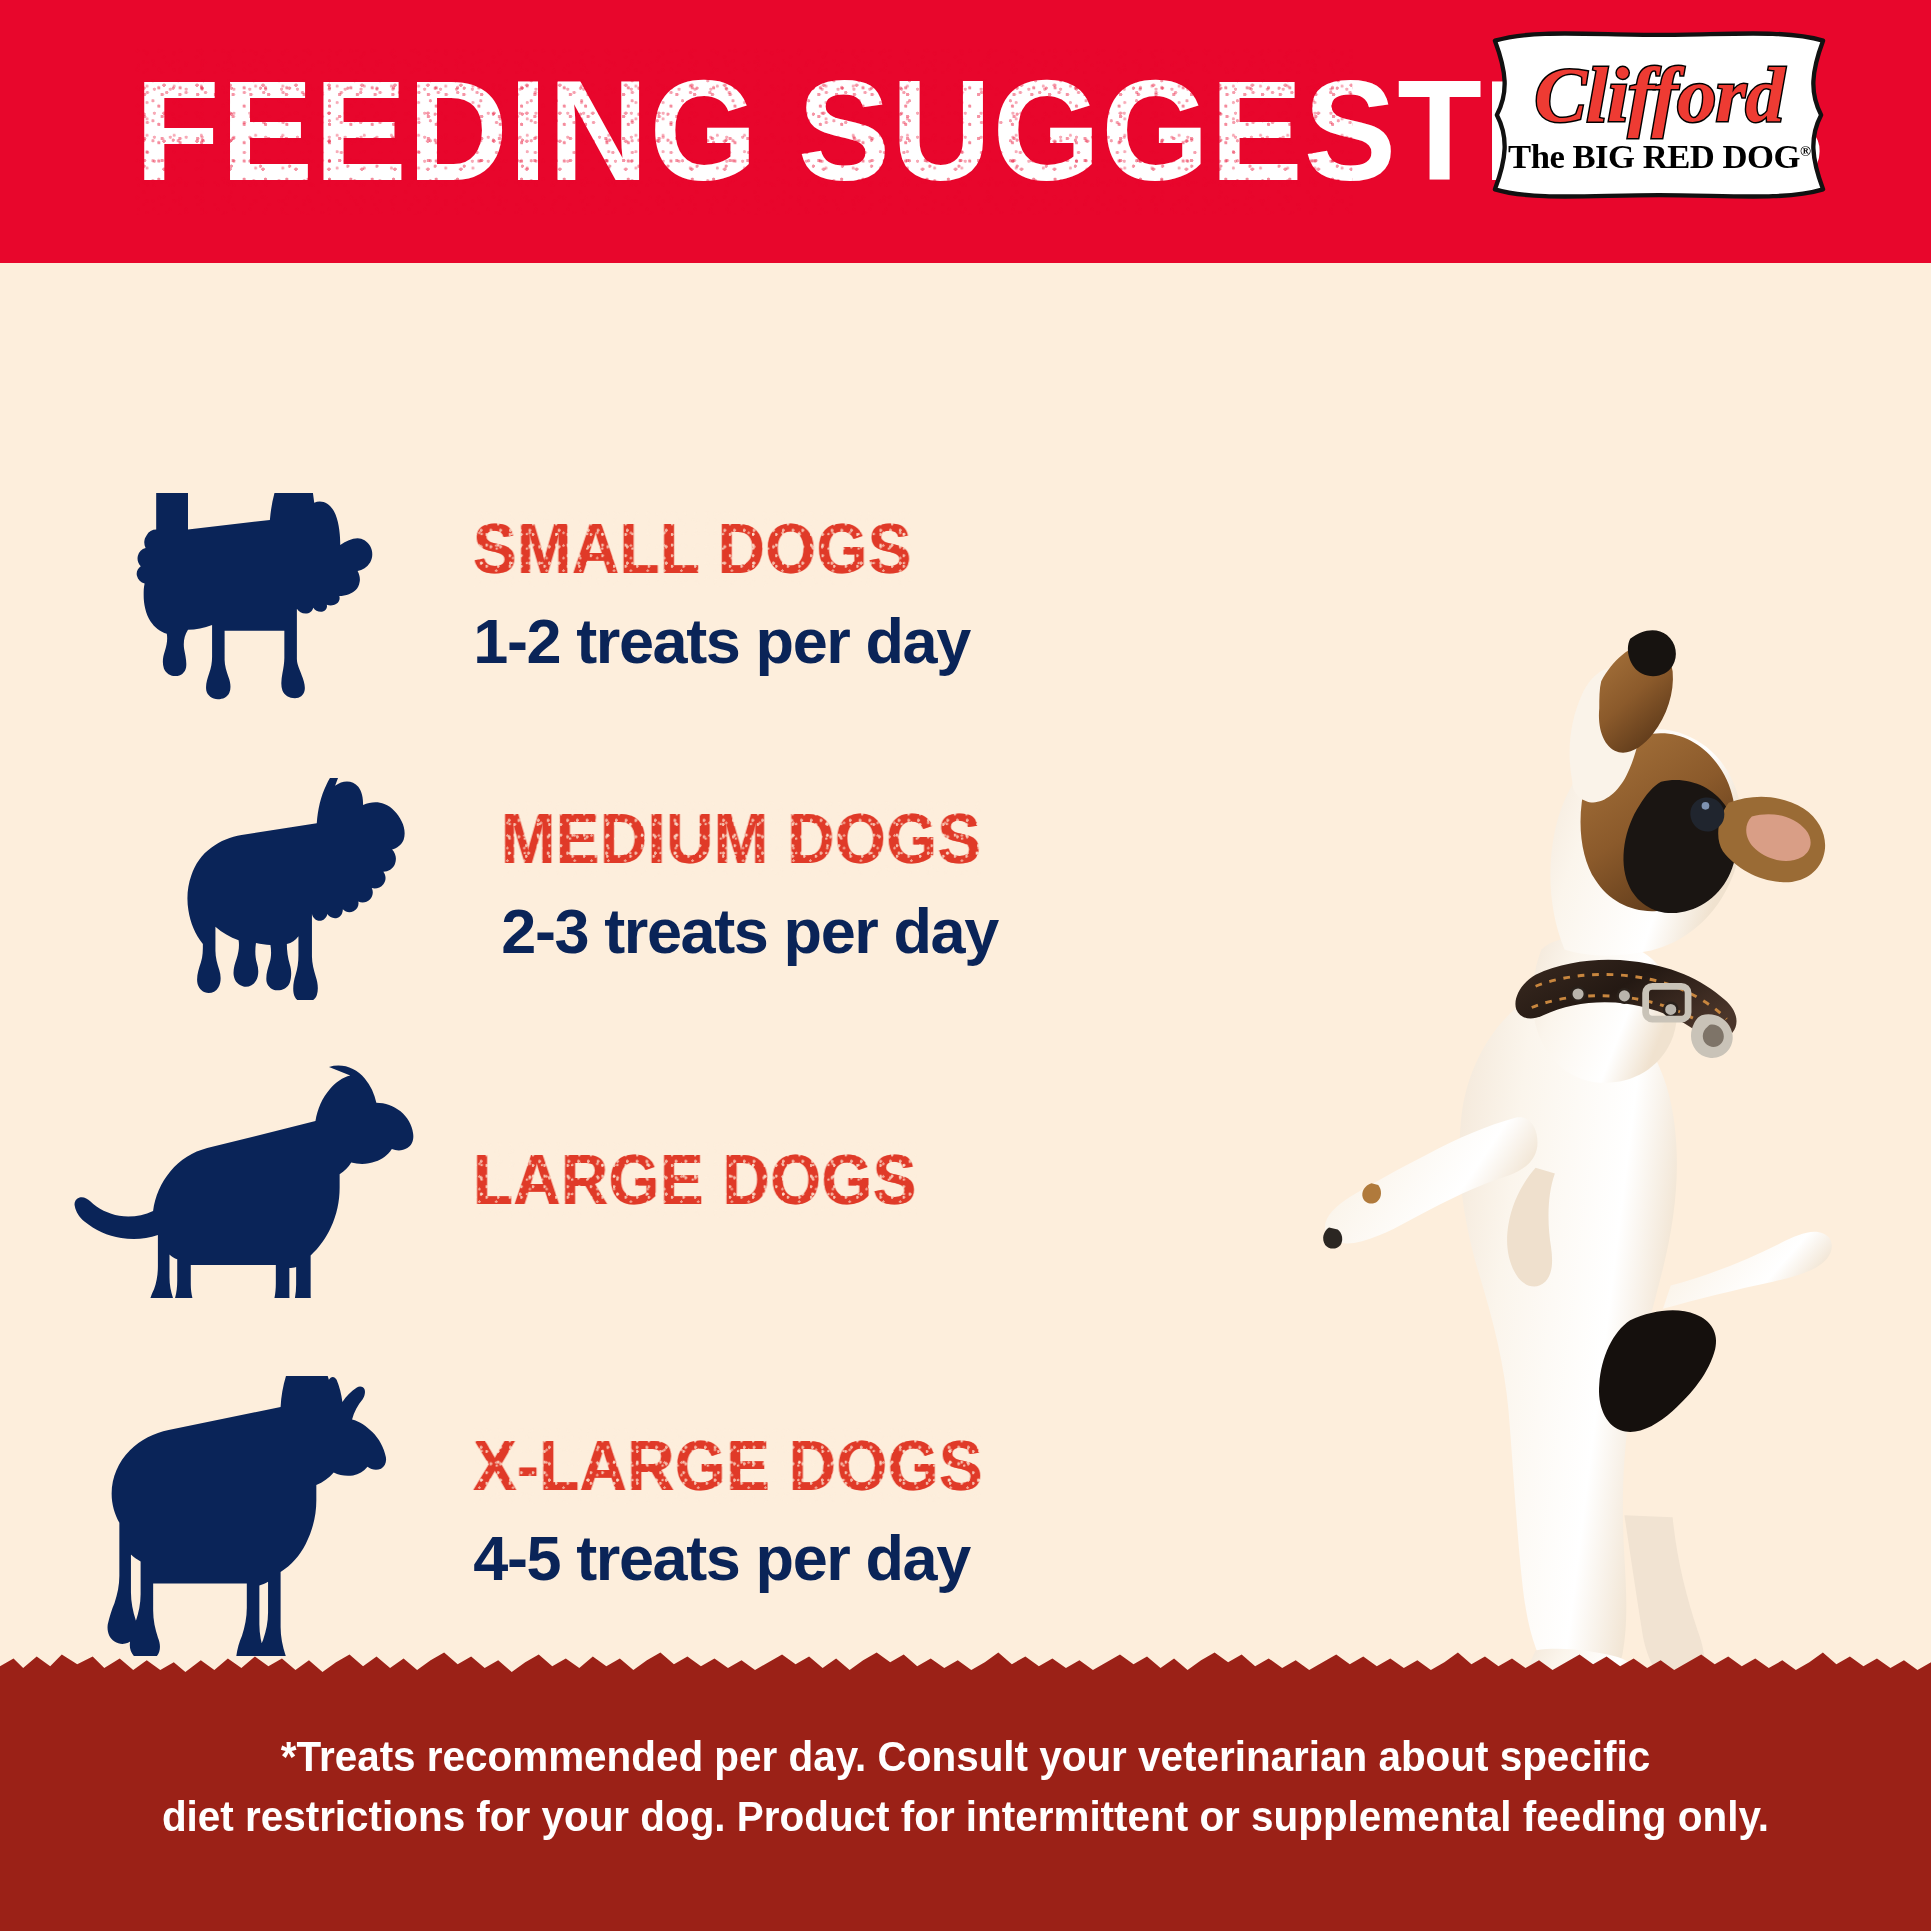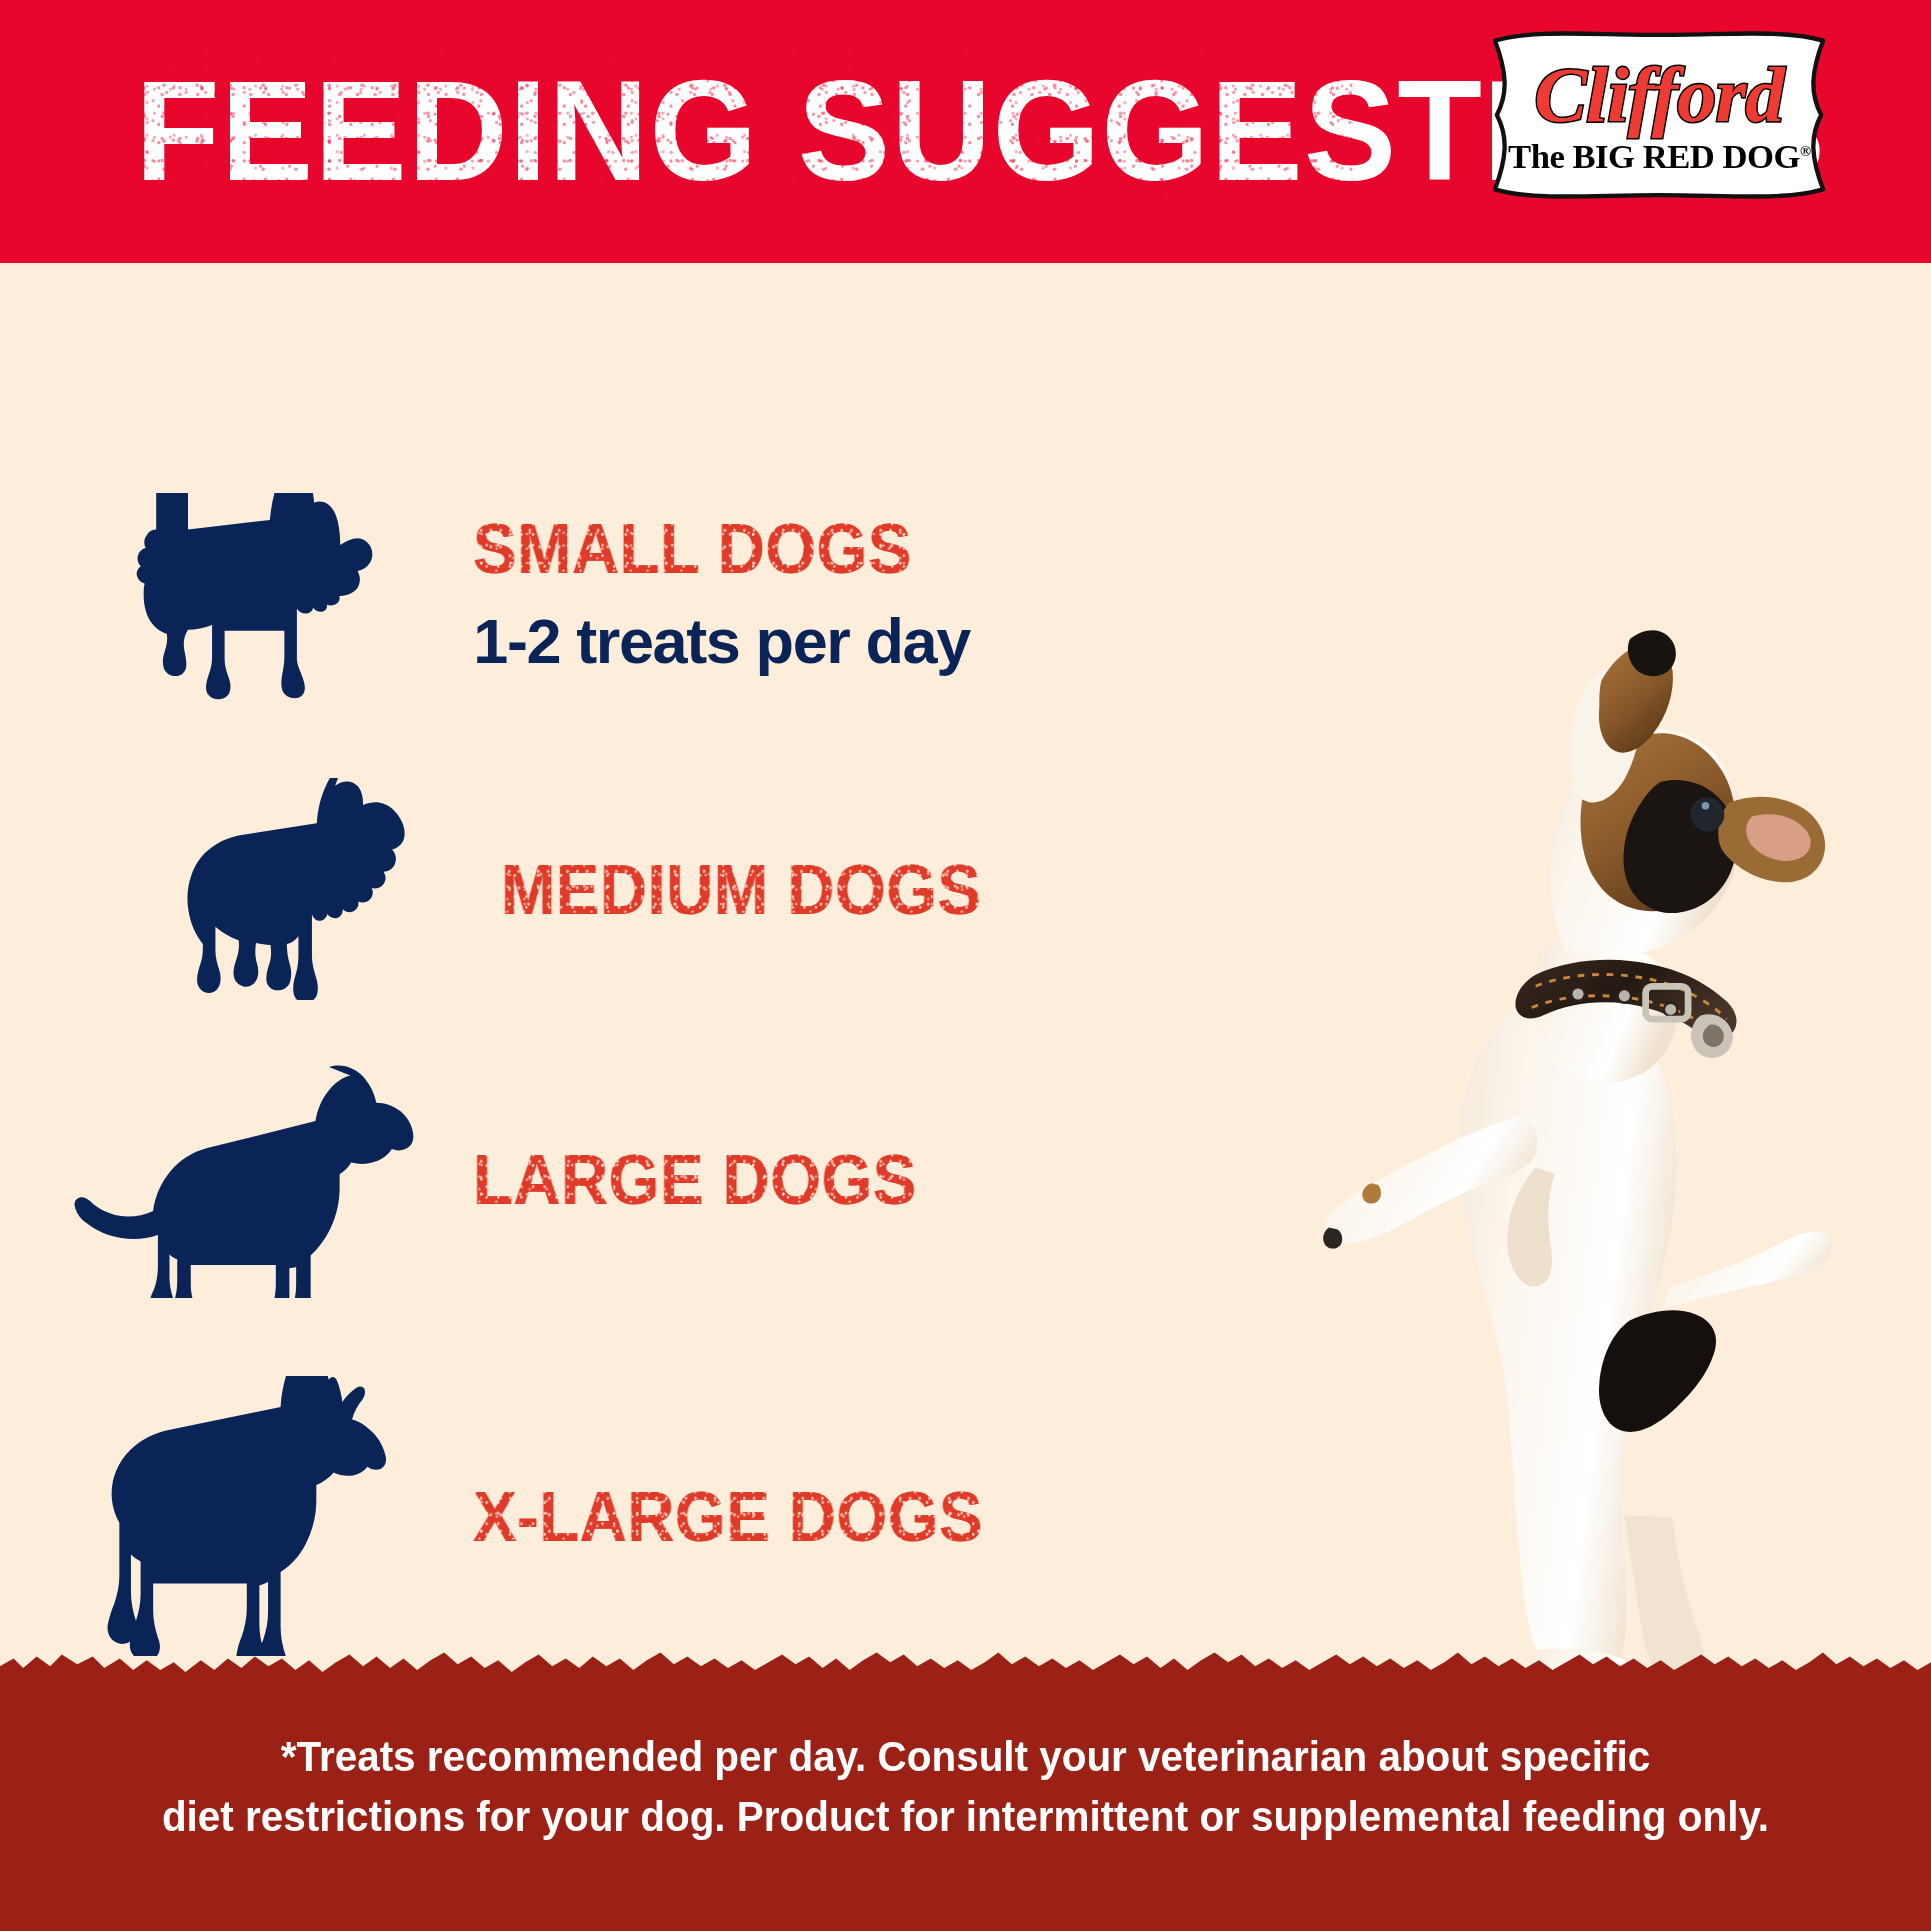--- a/index.html
+++ b/index.html
@@ -291,20 +291,21 @@
             c-5 0 -10 -4 -11 -9 c-1 -6 1 -13 3 -19 c2 -6 2 -13 1 -19 c-5 0 -10 -1 -15 -2
             c-1 7 -1 14 1 21 c2 6 2 13 -1 18 c-3 5 -8 7 -13 6 c-5 -1 -9 -5 -10 -11 c-1 -6 1 -12 3 -18
             c2 -6 3 -13 2 -19 c-9 -3 -17 -8 -24 -14 l0 25 c0 7 2 14 4 20 c2 6 2 13 -1 18
             c-3 5 -9 7 -14 5 c-5 -2 -8 -7 -8 -13 c0 -6 2 -12 4 -18 c2 -6 2 -13 2 -19
             c-8 -10 -13 -22 -15 -35 c-2 -12 -1 -25 3 -36 c4 -12 11 -22 21 -29 c9 -7 20 -11 31 -13
             l78 -12 c1 -14 4 -28 10 -40 c4 -9 10 -17 18 -23 z"></path>
         </svg>
       </div>
       <div class="row-text">
         <div class="size-label">MEDIUM DOGS</div>
+        <div class="amount">2-3 treats per day</div>
       </div>
     </div>
 
     <div class="row row-2">
       <div class="dog-icon">
         <svg width="377" height="237" viewBox="0 0 390 245" xmlns="http://www.w3.org/2000/svg">
           <path fill="#0A2458" d="M300 6 c14 -4 28 1 37 12 c6 7 10 16 12 25 c9 0 18 3 25 9 c7 6 12 14 13 23
             c1 6 -1 12 -6 15 c-5 3 -11 3 -16 1 c-4 6 -10 11 -17 13 c-8 3 -17 3 -25 1
             c-3 5 -7 9 -12 12 l0 14 c0 14 -3 28 -9 41 c-5 11 -12 21 -21 29 l0 40
             c0 9 2 17 5 25 c2 6 2 13 -2 18 c-4 5 -10 7 -16 5 c-6 -2 -10 -8 -10 -14
@@ -338,20 +339,21 @@
             c3 -9 5 -19 5 -29 l0 -25 l-97 0 l0 28 c0 10 2 19 5 28 c3 7 3 15 -2 20
             c-5 5 -13 6 -19 2 c-6 -3 -9 -10 -8 -17 c1 -8 3 -15 6 -22 c3 -9 5 -18 5 -28
             l0 -34 c-4 -2 -7 -4 -10 -7 l0 39 c0 10 2 20 5 29 c3 7 2 15 -3 20
             c-5 5 -13 6 -19 2 c-6 -4 -8 -11 -7 -18 c2 -8 4 -15 7 -22 c3 -9 5 -18 5 -28
             l0 -55 c-5 -9 -8 -19 -8 -30 c0 -17 7 -33 19 -45 c11 -11 25 -18 40 -21
             l116 -24 c1 -19 6 -38 15 -55 c5 -10 11 -19 19 -26 z"></path>
         </svg>
       </div>
       <div class="row-text">
         <div class="size-label">X-LARGE DOGS</div>
+        <div class="amount">4-5 treats per day</div>
       </div>
     </div>
   </div>
 
   <div class="dog-photo">
     <svg viewBox="0 0 720 1270" xmlns="http://www.w3.org/2000/svg">
       <defs>
         <linearGradient id="furWhite" x1="0" y1="0" x2="1" y2="0.4">
           <stop offset="0%" stop-color="#F3E7D8"></stop>
           <stop offset="30%" stop-color="#FBF5EC"></stop>

